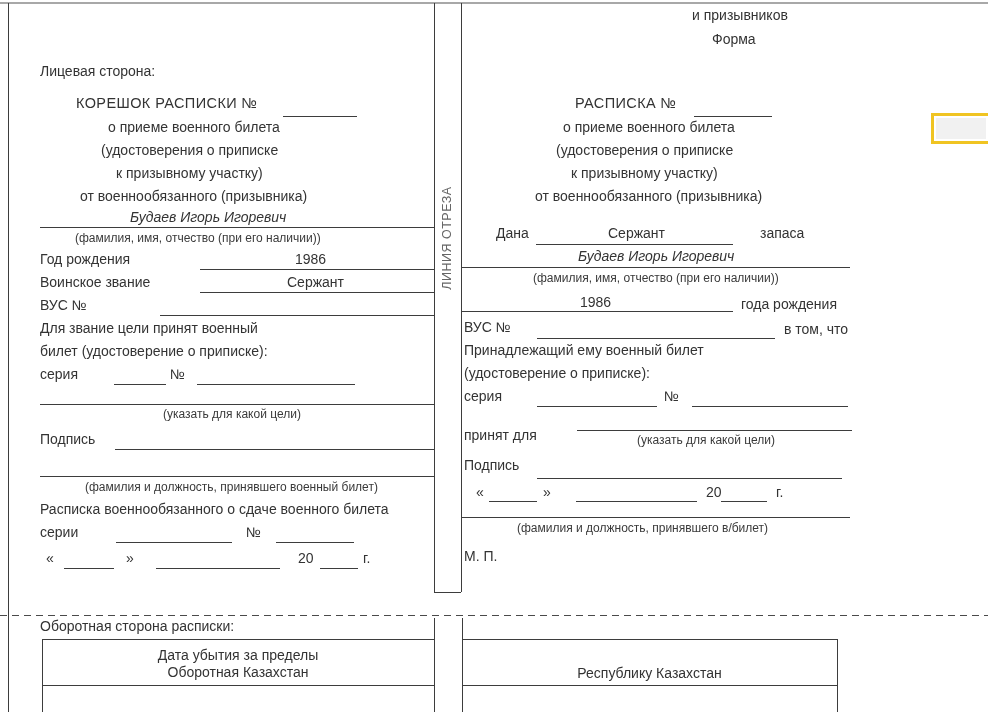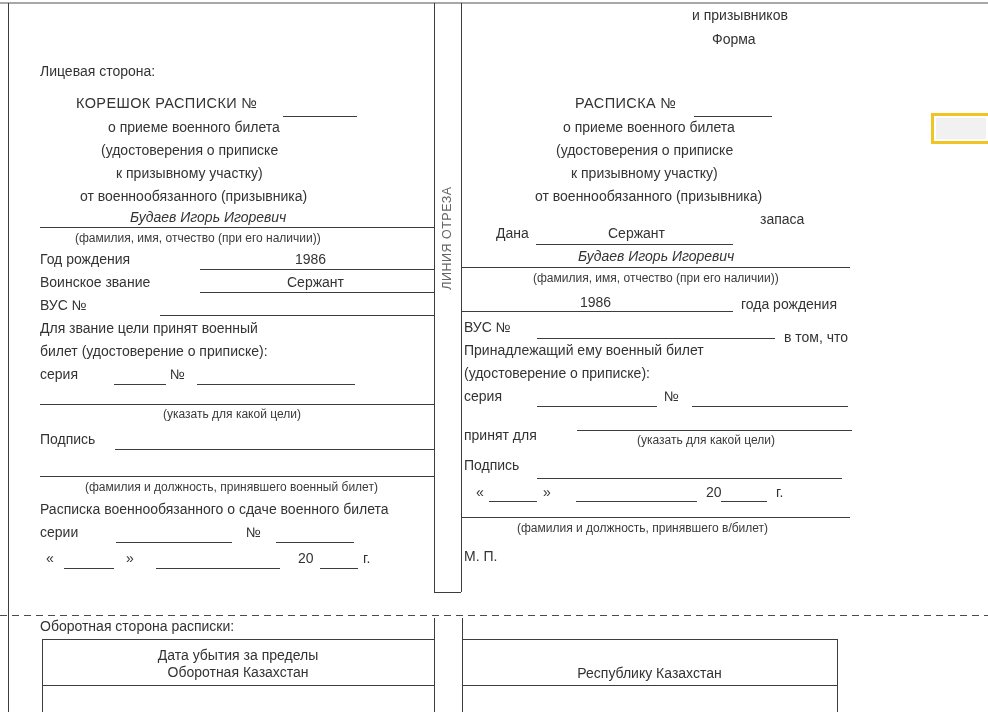--- a/index.html
+++ b/index.html
@@ -108,33 +108,33 @@
   <div class="ln" style="left:694px;top:116px;width:78px"></div>
 
   <span class="t" style="left:563px;top:120px">о приеме военного билета</span>
   <span class="t" style="left:556px;top:143px">(удостоверения о приписке</span>
   <span class="t" style="left:571px;top:166px">к призывному участку)</span>
   <span class="t" style="left:535px;top:189px">от военнообязанного (призывника)</span>
 
   <span class="t" style="left:496px;top:226px">Дана</span>
   <div class="ln" style="left:536px;top:244px;width:197px"></div>
   <span class="t" style="left:608px;top:226px">Сержант</span>
-  <span class="t" style="left:760px;top:212px">запаса</span>
+  <span class="t" style="left:760px;top:226px">запаса</span>
 
   <span class="t it" style="left:578px;top:249px">Будаев Игорь Игоревич</span>
   <div class="ln" style="left:462px;top:267px;width:388px"></div>
   <span class="t h" style="left:533px;top:272px">(фамилия, имя, отчество (при его наличии))</span>
 
   <span class="t" style="left:580px;top:295px">1986</span>
   <div class="ln" style="left:462px;top:311px;width:271px"></div>
   <span class="t" style="left:741px;top:297px">года рождения</span>
 
   <span class="t" style="left:464px;top:320px">ВУС №</span>
   <div class="ln" style="left:537px;top:338px;width:238px"></div>
-  <span class="t" style="left:784px;top:330px">в том, что</span>
+  <span class="t" style="left:784px;top:322px">в том, что</span>
 
   <span class="t" style="left:464px;top:343px">Принадлежащий ему военный билет</span>
   <span class="t" style="left:464px;top:366px">(удостоверение о приписке):</span>
 
   <span class="t" style="left:464px;top:389px">серия</span>
   <div class="ln" style="left:537px;top:406px;width:120px"></div>
   <span class="t" style="left:664px;top:389px">№</span>
   <div class="ln" style="left:692px;top:406px;width:156px"></div>
 
   <span class="t" style="left:464px;top:428px">принят для</span>

